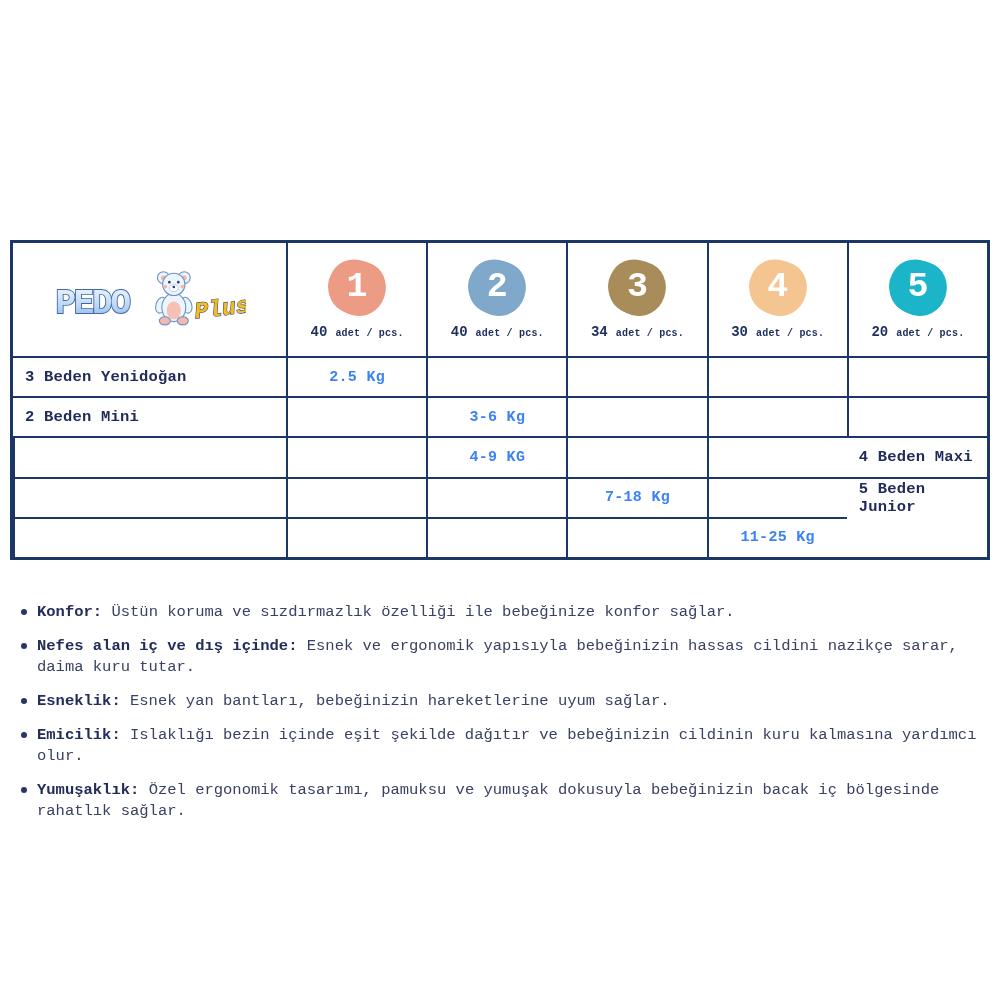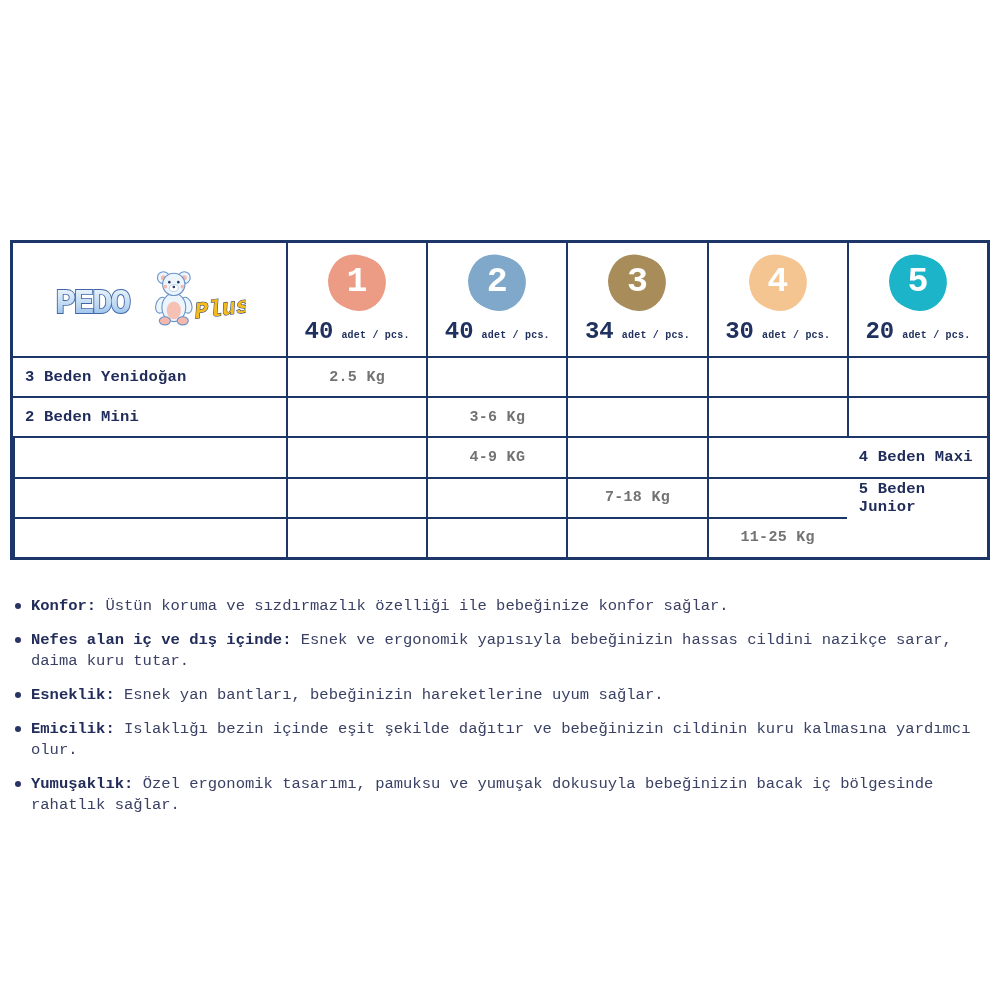--- a/index.html
+++ b/index.html
@@ -42,35 +42,35 @@
   .size-circle::after{
     content:"";position:absolute;inset:0;background:inherit;
     border-radius:42% 58% 52% 48% / 50% 44% 56% 50%;
     transform:rotate(-18deg);z-index:0;
   }
   .size-num{
     position:relative;z-index:1;color:#ffffff;
     font-size:35px;font-weight:bold;line-height:1;
   }
   .count{margin-top:9px;color:#21315f;white-space:nowrap;}
-  .count-num{font-size:24px;font-weight:bold;}
+  .count-num{font-size:14px;font-weight:bold;}
   .count-unit{font-size:10px;font-weight:bold;margin-left:8px;letter-spacing:.2px;text-align:center;}
 
   .row-label{
     justify-content:flex-start;padding-left:12px;
     font-weight:bold;font-size:15.5px;color:#202c5a;letter-spacing:.2px;
   }
   .weight{
-    font-weight:bold;font-size:15px;color:#737373;letter-spacing:.3px;text-align:right;
+    font-weight:bold;font-size:15px;color:#3b82f6;letter-spacing:.3px;text-align:right;
   }
 
   
   .features{
     position:absolute;left:14px;top:596px;right:8px;
-    list-style:none;margin:0;padding:0;
+    list-style:none;margin:6px;padding:0;
   }
   .features li{
     position:relative;padding-left:17px;margin-bottom:13px;
     font-size:15.5px;line-height:21px;color:#3a4165;
   }
   .features li::before{
     content:"";position:absolute;left:1px;top:7px;
     width:6px;height:6px;border-radius:50%;background:#2a3463;
   }
   .feature-label{font-weight:bold;color:#232d5b;}

